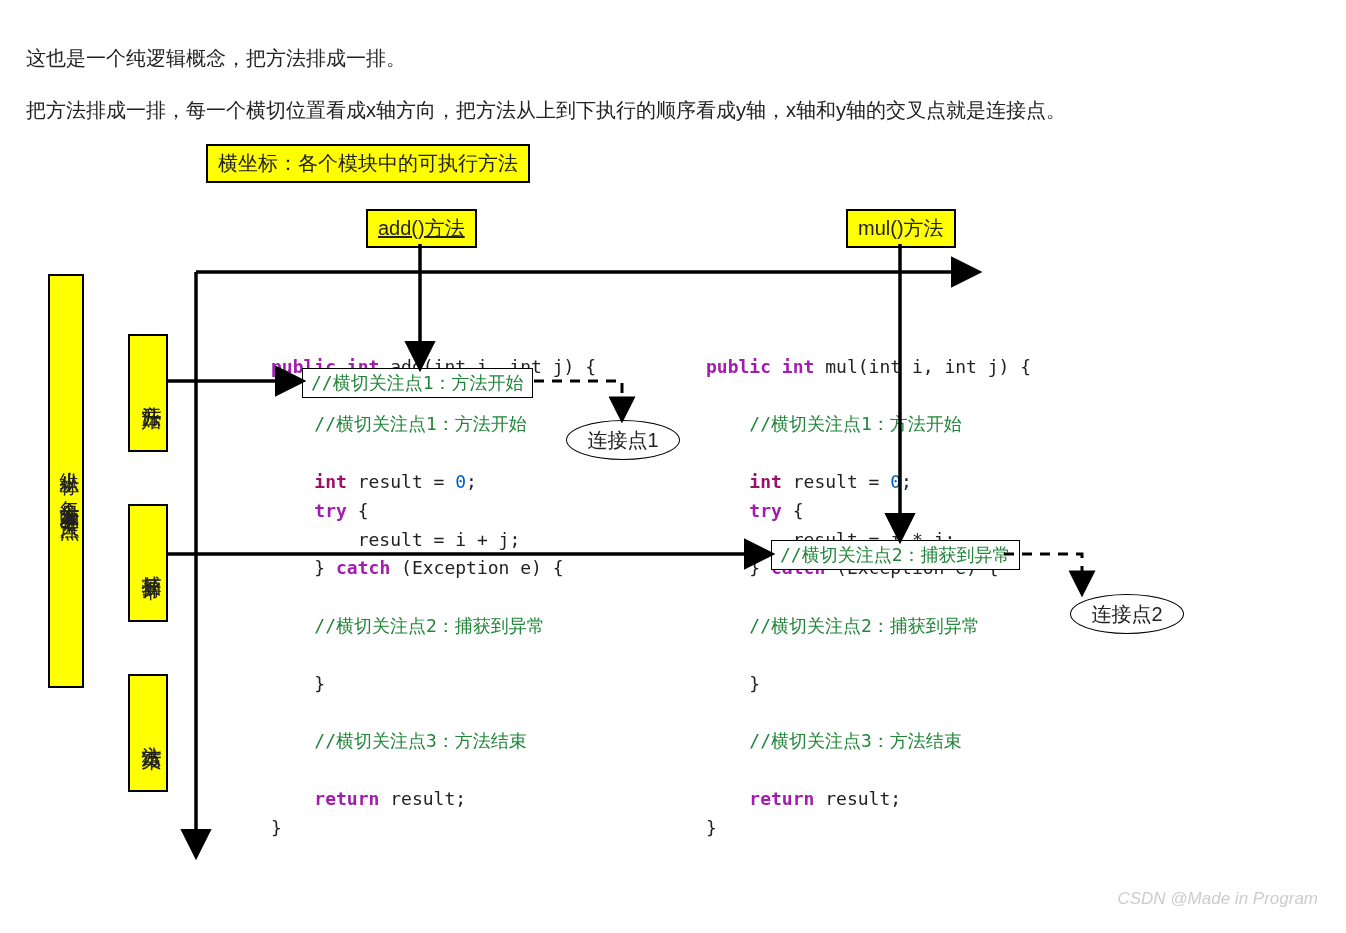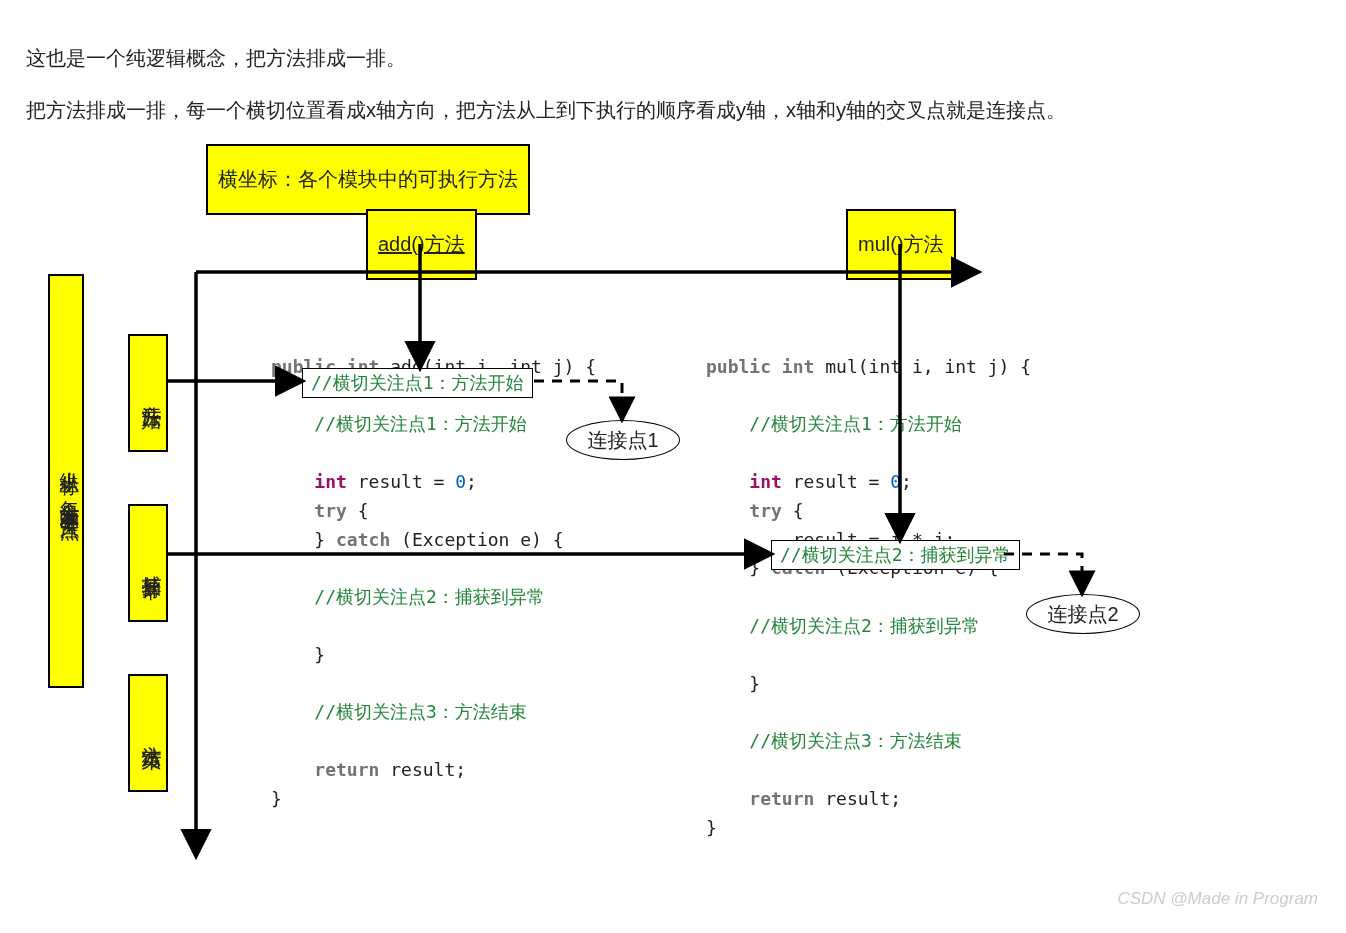--- a/index.html
+++ b/index.html
@@ -11,21 +11,21 @@
     background: #fff;
     width: 1346px;
     box-sizing: border-box;
   }
   .para { line-height: 1.6; margin-bottom: 18px; }
   .diagram { position: relative; width: 1160px; height: 740px; margin-left: 10px; margin-top: 10px; }
   .yellowbox {
     position: absolute;
     background: #ffff00;
     border: 2px solid #000;
-    padding: 20px 10px;
+    padding: 4px 10px;
     font-size: 20px;
     white-space: nowrap;
   }
   .vbox {
     writing-mode: vertical-rl;
     text-orientation: upright;
     letter-spacing: 2px;
     line-height: 1;
     text-align: center;
     padding: 10px 4px;
@@ -39,21 +39,21 @@
     color: #22863a;
     font-family: Consolas, Menlo, monospace;
   }
   .codeblock {
     position: absolute;
     font-family: Consolas, Menlo, monospace;
     font-size: 18px;
     white-space: pre;
     line-height: 1.6;
   }
-  .kw { color: #737373; font-weight: bold; }
+  .kw { color: #a21caf; font-weight: bold; }
   .cm { color: #22863a; }
   svg.overlay { position: absolute; top: 0; left: 0; pointer-events: none; }
   .ellipse {
     position: absolute;
     border: 1.5px solid #000;
     border-radius: 50%;
     background: #fff;
     font-size: 20px;
     display: flex;
     align-items: center;
@@ -90,20 +90,21 @@
   <div class="yellowbox vbox" style="left:92px; top:360px; height:94px; width:28px;">捕获异常</div>
   <div class="yellowbox vbox" style="left:92px; top:530px; height:94px; width:28px;">方法结束</div>
 
   <div class="codeblock" style="left:235px; top:180px;">
 <span class="kw">public int </span><span>add</span><span>(int i, int j) {</span>
 
     <span class="cm">//横切关注点1：方法开始</span>
 
     <span class="kw" style="color:#9e1068;">int</span> result = <span style="color:#005cc5;">0</span>;
     <span class="kw">try</span> {
+<span>        result = i + j;</span>
     } <span class="kw">catch</span><span> (Exception e) {</span>
 
 <span class="cm">    //横切关注点2：捕获到异常</span>
 
     <span>}</span>
 
     <span class="cm">//横切关注点3：方法结束</span>
 
     <span class="kw">return</span><span> result;</span>
 <span>}</span></div>
@@ -124,21 +125,21 @@
 
     <span class="cm">//横切关注点3：方法结束</span>
 
     <span class="kw">return</span><span> result;</span>
 <span>}</span></div>
 
   <div class="outlinebox" style="left:266px; top:224px;">//横切关注点1：方法开始</div>
   <div class="outlinebox" style="left:735px; top:396px;">//横切关注点2：捕获到异常</div>
 
   <div class="ellipse" style="left:530px; top:276px; width:112px; height:38px;">连接点1</div>
-  <div class="ellipse" style="left:990px; top:450px; width:112px; height:38px;">连接点2</div>
+  <div class="ellipse" style="left:1034px; top:450px; width:112px; height:38px;">连接点2</div>
 
   <svg class="overlay" width="1160" height="740">
     <defs>
       <marker id="ah" viewBox="0 0 10 10" refX="8" refY="5" markerWidth="9" markerHeight="9" orient="auto-start-reverse">
         <path d="M0,0 L10,5 L0,10 z" fill="#000"></path>
       </marker>
     </defs>
 
     <line x1="160" y1="128" x2="940" y2="128" stroke="#000" stroke-width="3.5" marker-end="url(#ah)"></line>
 

